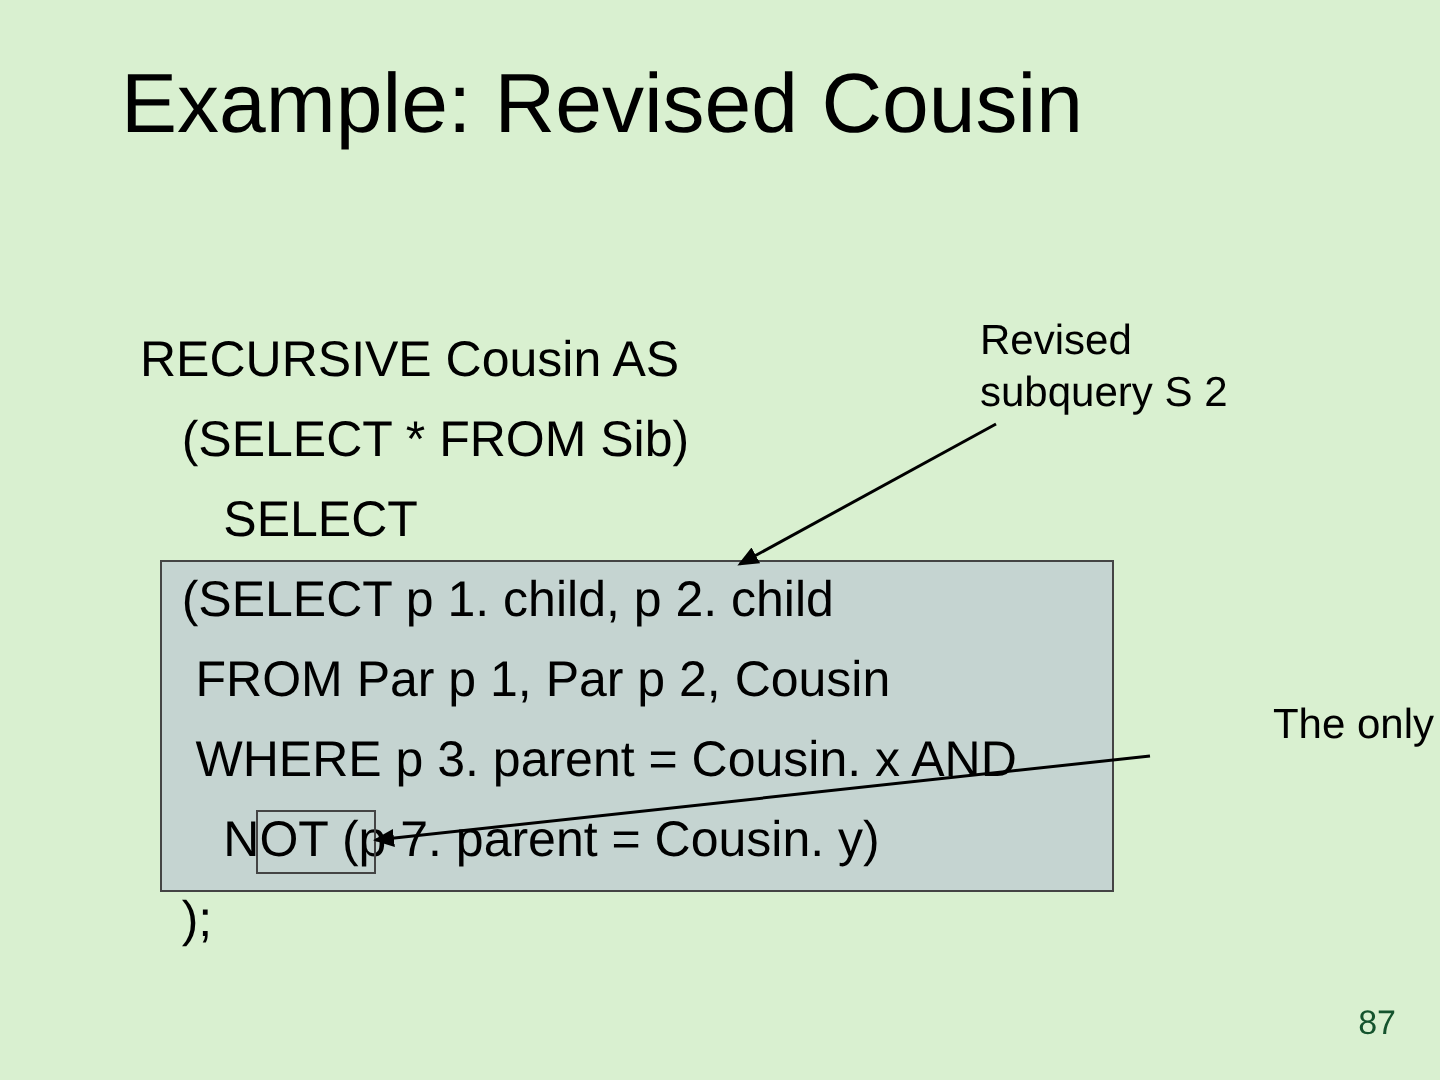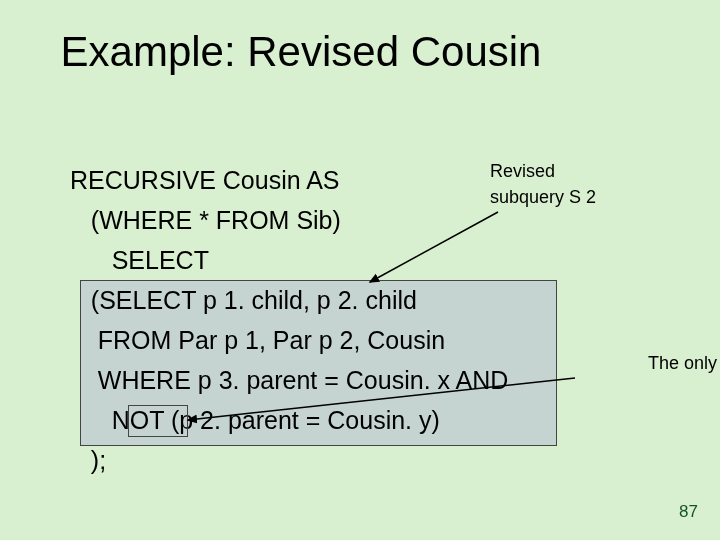--- a/index.html
+++ b/index.html
@@ -52,21 +52,21 @@
     position: absolute;
     left: 128px;
     top: 405px;
     width: 58px;
     height: 30px;
     border: 1px solid #444;
     z-index: 2;
   }
   .annot {
     position: absolute;
-    font-size: 18px;
+    font-size: 21px;
     line-height: 26px;
     color: #000;
     font-family: Verdana, Geneva, sans-serif;
   }
   .annot-revised {
     left: 490px;
     top: 158px;
     width: 180px;
   }
   .annot-diff {
@@ -96,26 +96,26 @@
 </head>
 <body>
 
 <div class="slide">
 
   <div class="title">Example: Revised Cousin</div>
 
   <div class="highlight-box"></div>
 
   <div class="body-text code-content"><span>RECURSIVE Cousin AS</span>
-<span>   (WHERE * FROM Sib)</span>
+<span>   (SELECT * FROM Sib)</span>
 <span>      SELECT</span>
 <span>   (SELECT p 1. child, p 2. child</span>
 <span>    FROM Par p 1, Par p 2, Cousin</span>
 <span>    WHERE p 3. parent = Cousin. x AND</span>
-<span>      NOT (p 2. parent = Cousin. y)</span>
+<span>      NOT (p 7. parent = Cousin. y)</span>
 <span>   );</span></div>
 
   <div class="not-box"></div>
 
   <div class="annot annot-revised">
     <span>Revised</span><br>
     <span>subquery S 2</span>
   </div>
 
   <div class="annot annot-diff">

